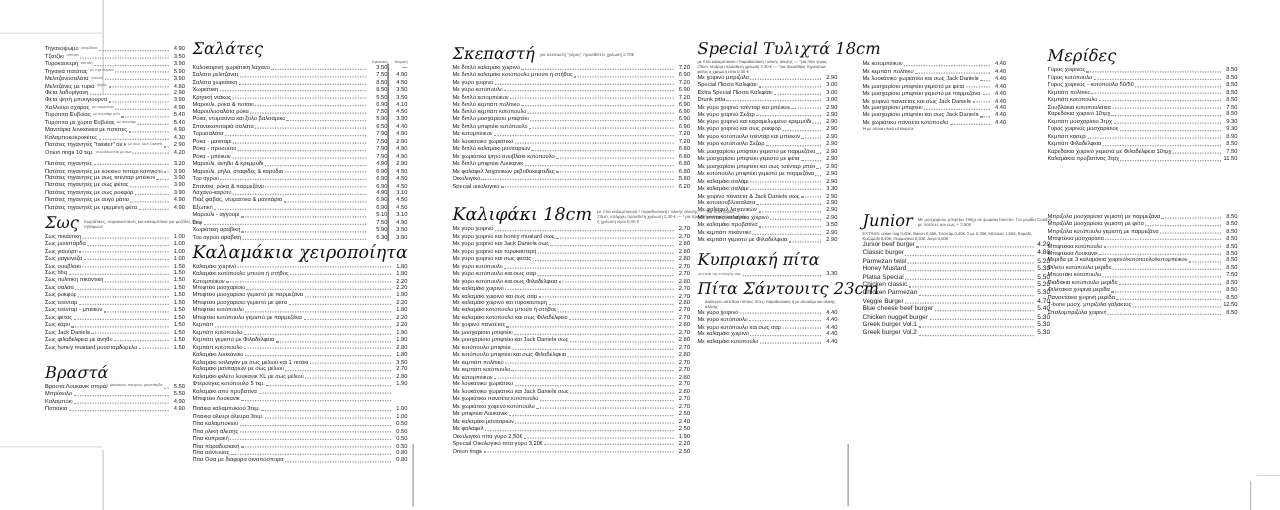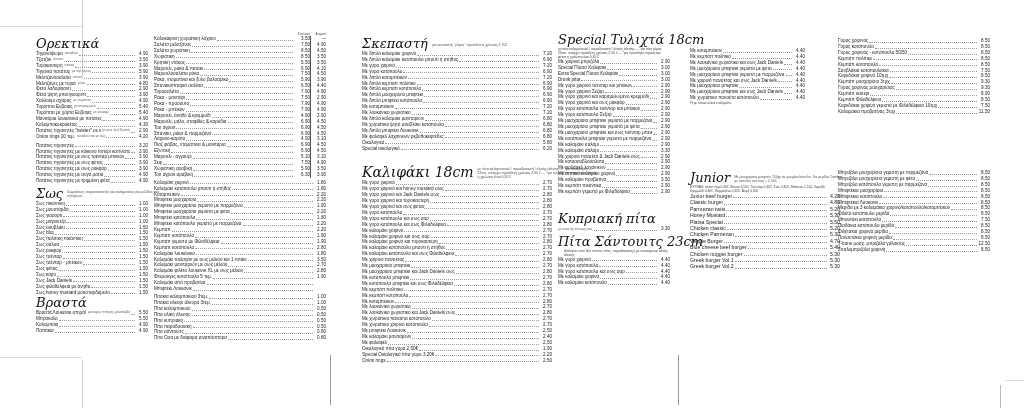--- a/index.html
+++ b/index.html
@@ -28,21 +28,20 @@
 <div class="hline" style="left:0;top:26px;width:82px"></div>
 <div class="vline" style="left:82px;top:360px;height:48px"></div>
 <div class="hline" style="left:0;top:357px;width:82px"></div>
 <div class="vline" style="left:330px;top:355px;height:50px;background:#999"></div>
 <div class="vline" style="left:678px;top:355px;height:50px;background:#999"></div>
 <div class="vline" style="left:1000px;top:385px;height:23px;background:#bbb"></div>
 <div class="hline" style="left:1005px;top:380px;width:19px"></div>
 
 <div class="col" style="left:36px;width:112px">
   <div class="sec" style="margin-top:36px">
-    <div class="title">Ορεκτικά</div>
     <div>
         <div class="item">
           <span class="n">Τηγανόψωμο</span>
           <span class="d">σκορδάτο</span>
           <span class="dots"></span>
           <span class="p">4.90</span>
         </div>
         <div class="item">
           <span class="n">Τζατζίκι</span>
           <span class="d">σπιτικό</span>
@@ -242,21 +241,21 @@
           <span class="dots"></span>
           <span class="p">1.50</span>
         </div>
         <div class="item">
           <span class="n">Σως honey mustard μουσταρδόμελο</span>
           <span class="dots"></span>
           <span class="p">1.50</span>
         </div>
       </div>
   </div>
-  <div class="sec" style="margin-top:0">
+  <div class="sec" style="margin-top:11px">
     <div class="title">Βραστά</div>
     <div>
         <div class="item">
           <span class="n">Βραστά Λουκανικ σπιράλ</span>
           <span class="d">μανιτάρια, πιπεριές, μουστάρδα</span>
           <span class="dots"></span>
           <span class="p">5.50</span>
         </div>
         <div class="item">
           <span class="n">Μπρόκολο</span>
@@ -272,20 +271,21 @@
           <span class="n">Παπάκια</span>
           <span class="dots"></span>
           <span class="p">4.90</span>
         </div>
       </div>
   </div>
 </div>
 
 <div class="col" style="left:154px;width:172px">
   <div class="sec" style="margin-top:32px">
+    <div class="title">Σαλάτες</div>
     <div class="item" style="font-size:3px;line-height:4px;color:#555">
       <span class="n" style="flex:1"></span>
       <span class="p" style="width:16px">Κανονική</span>
       <span class="p2" style="width:16px">Ατομική</span>
     </div>
     <div>
         <div class="item">
           <span class="n">Καλοκαιρινή χωριάτικη λάχανο</span>
           <span class="dots"></span>
           <span class="p" style="width: 16px;">3.50</span>
@@ -425,20 +425,21 @@
         </div>
         <div class="item">
           <span class="n">Του αγρού αραβική</span>
           <span class="dots"></span>
           <span class="p" style="width: 16px;">6.30</span>
           <span class="p2" style="width: 16px; border-left: 0.5px solid rgb(85, 85, 85);">3.90</span>
         </div>
       </div>
   </div>
   <div class="sec" style="margin-top:2px">
+    <div class="title" style="font-size:14px">Καλαμάκια χειροποίητα</div>
     <div>
         <div class="item">
           <span class="n">Καλαμάκι χοιρινό</span>
           <span class="dots"></span>
           <span class="p">1.80</span>
         </div>
         <div class="item">
           <span class="n">Καλαμάκι κοτόπουλο μπούτι ή στήθος</span>
           <span class="dots"></span>
           <span class="p">1.80</span>
@@ -944,21 +945,21 @@
           <span class="dots"></span>
           <span class="p">2.90</span>
         </div>
         <div class="item">
           <span class="n">Με κεμπάπ γεμιστό με Φιλαδέλφεια</span>
           <span class="dots"></span>
           <span class="p">2.90</span>
         </div>
       </div>
   </div>
-  <div class="sec" style="margin-top:16px">
+  <div class="sec" style="margin-top:6px">
     <div class="title">Κυπριακή πίτα</div>
     <div class="item">
       <span class="n sub">με υλικά της επιλογής σας</span>
       <span class="dots"></span>
       <span class="p">3.30</span>
     </div>
   </div>
   <div class="sec" style="margin-top:2px">
     <div class="title">Πίτα Σάντουιτς 23cm</div>
     <div class="note" style="padding-left:6px">Διαλέγετε από δύο τύπους πίτες, παραδοσιακή ή με σουσάμι και ολικής άλεσης</div>
@@ -1106,20 +1107,21 @@
           <span class="n">Greek burger Vol.2</span>
           <span class="dots"></span>
           <span class="p">5.30</span>
         </div>
       </div>
   </div>
 </div>
 
 <div class="col" style="left:838px;width:152px">
   <div class="sec" style="margin-top:38px">
+    <div class="title">Μερίδες</div>
     <div>
         <div class="item">
           <span class="n">Γύρος χοιρινός</span>
           <span class="dots"></span>
           <span class="p">8.50</span>
         </div>
         <div class="item">
           <span class="n">Γύρος κοτόπουλο</span>
           <span class="dots"></span>
           <span class="p">8.50</span>

